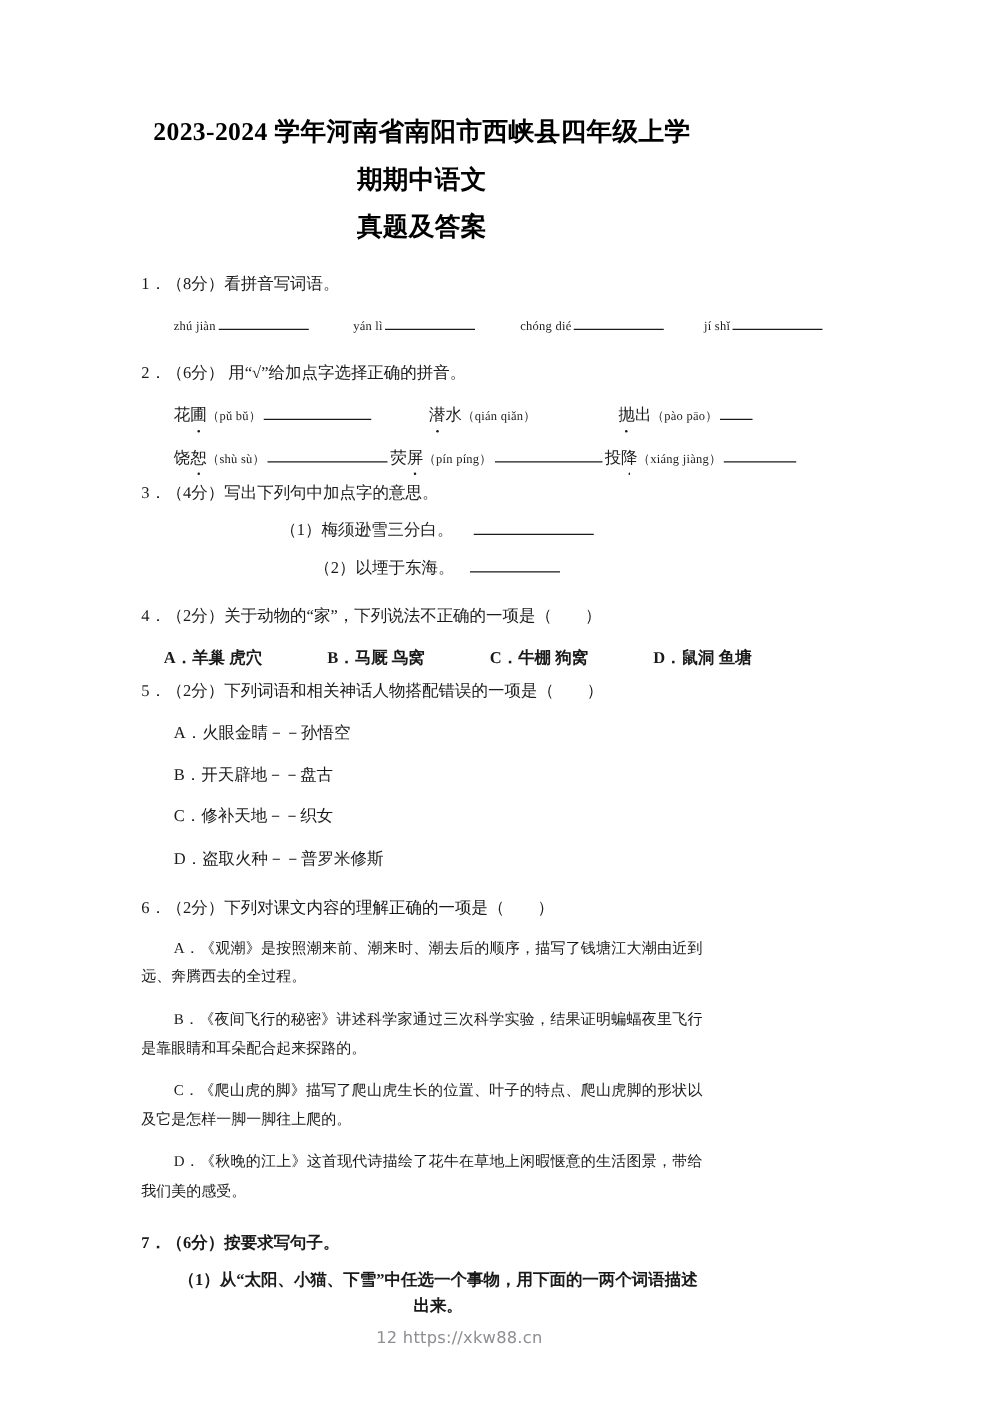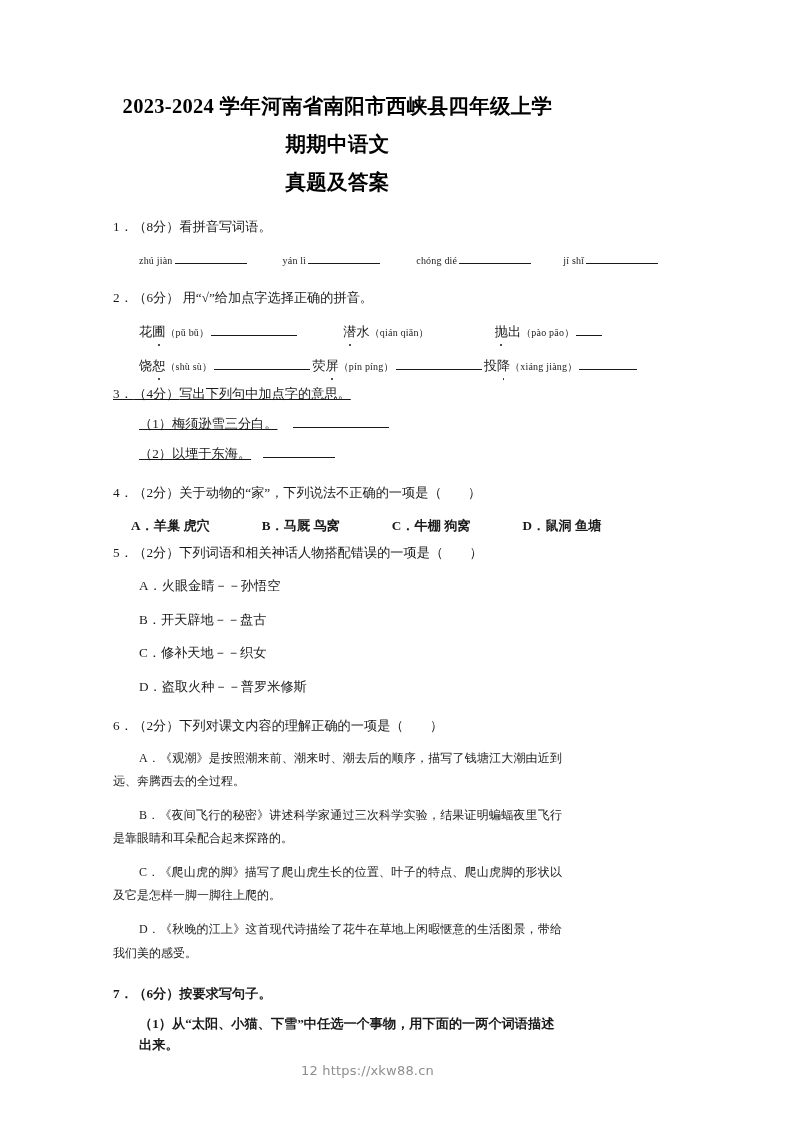--- a/index.html
+++ b/index.html
@@ -48,20 +48,21 @@
     text-indent: 0;
     white-space: nowrap;
   }
   .q-num { letter-spacing: 0.2px; }
 
   .sub {
     margin: 9px 0 0 0;
     padding-left: 26px;
     font-size: 13.2px;
     line-height: 1.6;
+    text-align: center;
   }
 
   .opt-row {
     margin: 11px 0 0 0;
     padding-left: 18px;
     font-size: 13.2px;
     white-space: nowrap;
     font-weight: bold;
   }
   .opt-row .opt { display: inline-block; }
@@ -173,21 +174,21 @@
 
     <div class="chars-row">
       <span>花</span><span class="dotted">圃</span><span class="py">（pǔ bǔ）</span><span class="blank bk-lg"></span><span style="display:inline-block;width:44px;"></span><span class="dotted">潜</span><span>水</span><span class="py">（qián qiǎn）</span><span style="display:inline-block;width:66px;"></span><span class="dotted">抛</span><span>出</span><span class="py">（pào pāo）</span><span class="blank bk-xs"></span>
     </div>
 
     <div class="chars-row">
       <span>饶</span><span class="dotted">恕</span><span class="py">（shù sù）</span><span class="blank bk-xl"></span><span>荧</span><span class="dotted">屏</span><span class="py">（pín píng）</span><span class="blank bk-lg"></span><span>投</span><span class="dotted">降</span><span class="py">（xiáng jiàng）</span><span class="blank bk-sm"></span>
     </div>
   </div>
 
-  <div class="q" style="margin-top:2px;text-decoration:underline;">
+  <div class="q" style="margin-top:2px;">
     <div class="q-stem">
       <span class="q-num">3．</span><span>（4分）</span><span>写出下列句中加点字的意思。</span>
     </div>
     <div class="sub">
       <span>（1）梅须逊雪三分白。</span><span style="display:inline-block;width:14px;"></span><span class="blank bk-xl"></span>
     </div>
     <div class="sub">
       <span>（2）以堙于东海。</span><span style="display:inline-block;width:10px;"></span><span class="blank bk-md"></span>
     </div>
   </div>

